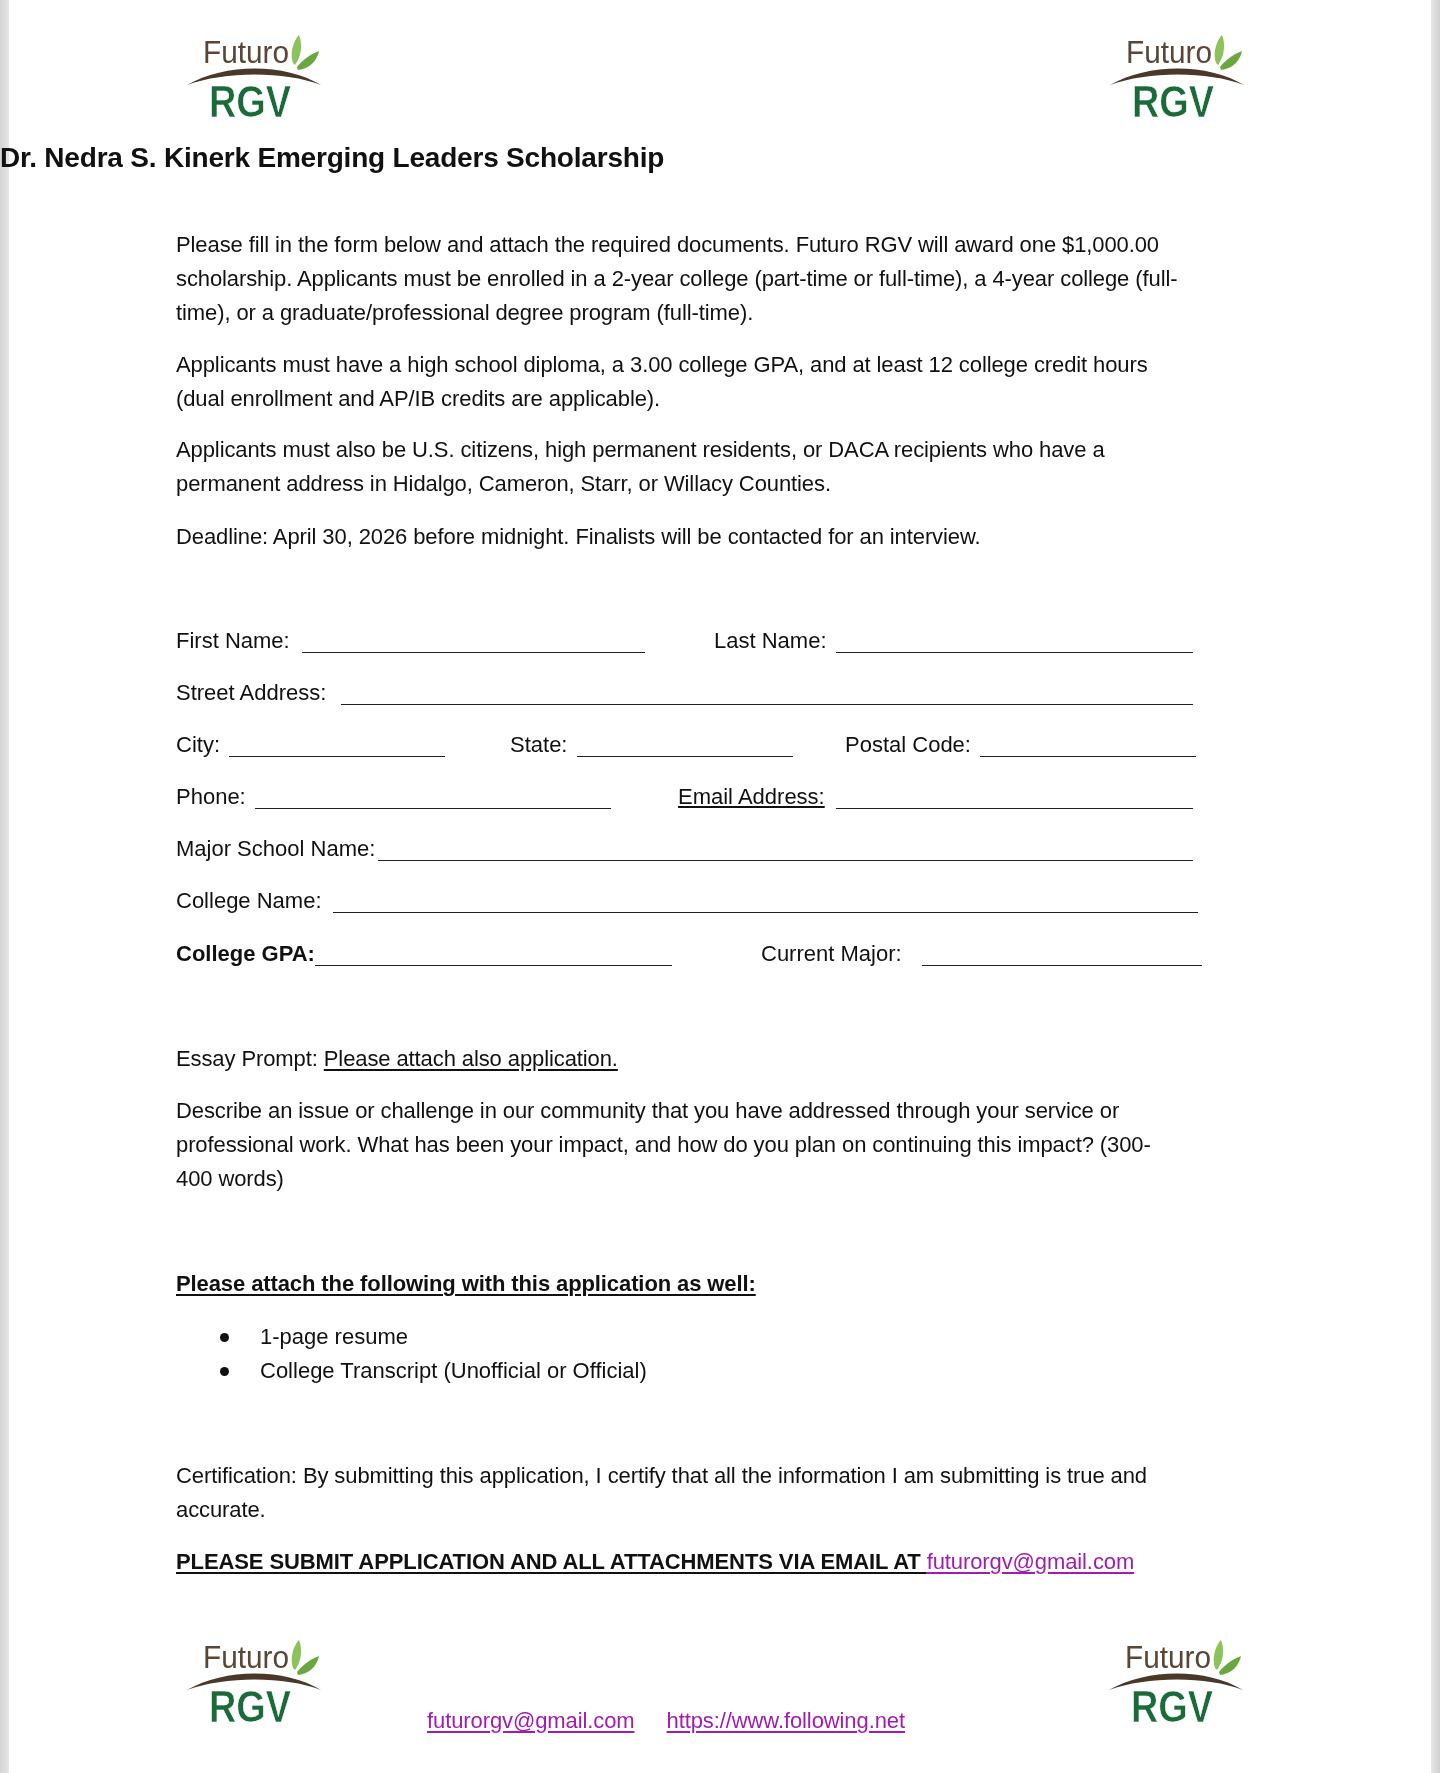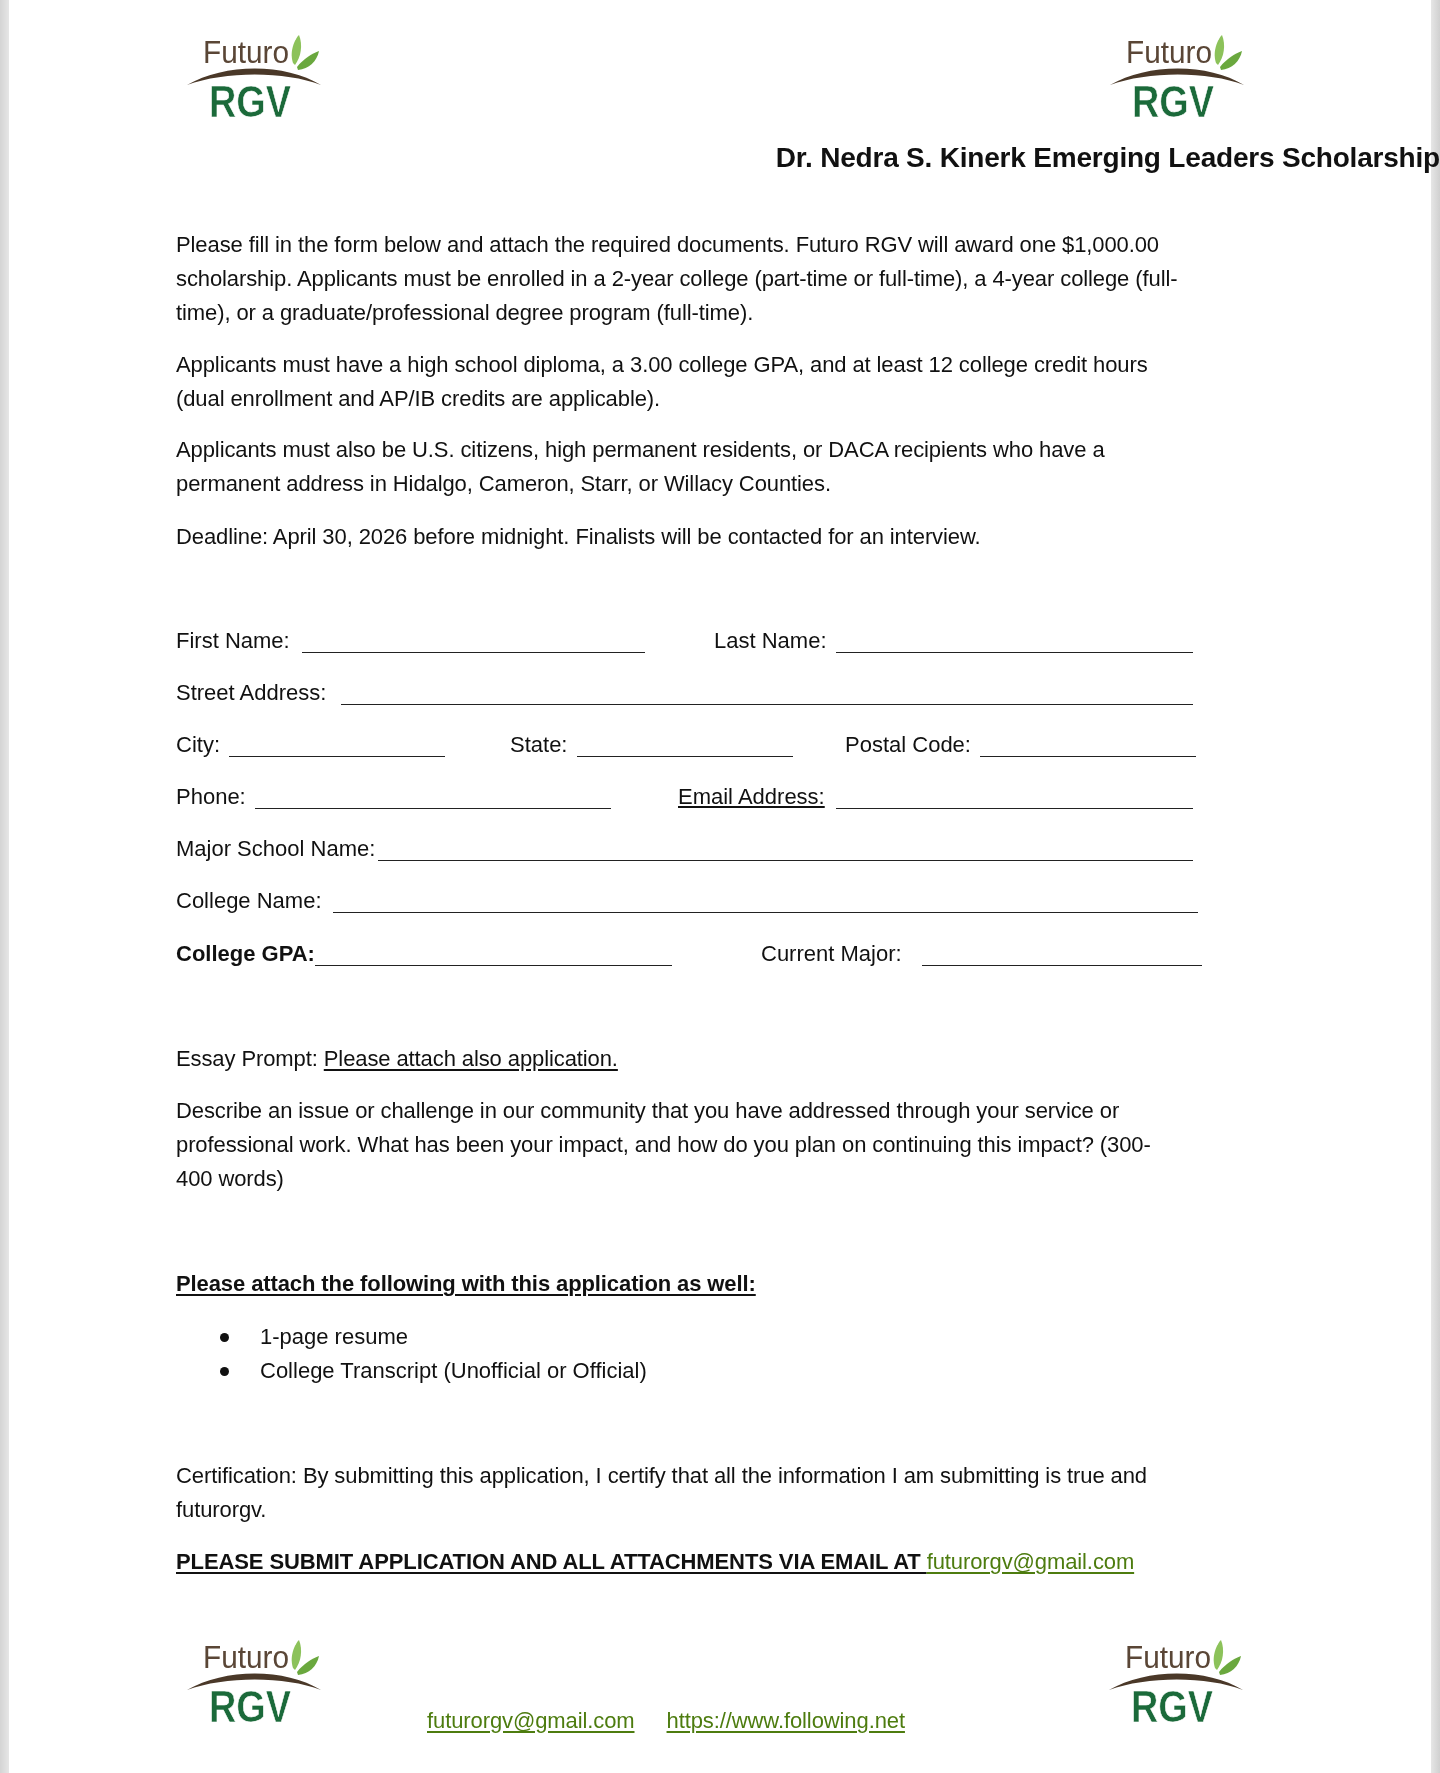--- a/index.html
+++ b/index.html
@@ -11,31 +11,31 @@
   }
   .edge-left { position: absolute; left: 0; top: 0; width: 9px; height: 1773px;
     background: linear-gradient(to right, #d4d4d4, #e6e6e6); }
   .edge-right { position: absolute; left: 1431px; top: 0; width: 9px; height: 1773px;
     background: linear-gradient(to right, #e6e6e6, #d0d0d0); }
   .page { position: absolute; left: 9px; top: 0; width: 1422px; height: 1773px; background: #fff; }
 
   .logo { position: absolute; width: 145px; height: 92px; }
   .logo svg { width: 145px; height: 92px; display: block; }
 
-  .title { position: absolute; left: 0; width: 1440px; top: 142px; text-align: right;
+  .title { position: absolute; left: 0; width: 1440px; top: 142px; text-align: left;
     font-size: 28px; font-weight: bold; letter-spacing: -0.2px; }
 
   .t { position: absolute; left: 176px; font-size: 22px; white-space: nowrap; letter-spacing: -0.1px; line-height: 26px; }
 
   .field { position: absolute; font-size: 22px; white-space: nowrap; line-height: 26px; }
   .line { position: absolute; height: 0; border-bottom: 1.6px solid #222; }
 
   .u { text-decoration: underline; text-underline-offset: 3px; }
   .b { font-weight: bold; text-align: right; }
-  .link { color: #4d7c0f; text-decoration: underline; text-underline-offset: 3px; }
+  .link { color: #a21caf; text-decoration: underline; text-underline-offset: 3px; }
 
   .bullet-item { position: absolute; left: 176px; font-size: 22px; line-height: 26px; white-space: nowrap; }
   .bullet-item .dot { position: absolute; left: 44px; top: 9px; width: 9px; height: 9px; border-radius: 50%; background: #111; }
   .bullet-item .txt { position: absolute; left: 84px; top: 0; }
 </style>
 </head>
 <body>
 
 <div class="edge-left"></div>
 <div class="page"></div>
@@ -135,21 +135,21 @@
 <div class="bullet-item" style="top:1324px;">
   <span class="dot"></span>
   <span class="txt">1-page resume</span>
 </div>
 <div class="bullet-item" style="top:1358px;">
   <span class="dot"></span>
   <span class="txt">College Transcript (Unofficial or Official)</span>
 </div>
 
 <div class="t" style="top:1463px;">Certification: By submitting this application, I certify that all the information I am submitting is true and</div>
-<div class="t" style="top:1497px;">futurorgv.</div>
+<div class="t" style="top:1497px;">accurate.</div>
 
 <div class="t" style="top:1549px;">
   <span class="b u" style="white-space:pre;">PLEASE SUBMIT APPLICATION AND ALL ATTACHMENTS VIA EMAIL AT </span><span class="link">futurorgv@gmail.com</span>
 </div>
 
 <div class="t" style="left:427px; top:1708px;">
   <span class="link">futurorgv@gmail.com</span>
   <span style="display:inline-block; width:20px;"></span>
   <span class="link">https://www.following.net</span>
 </div>

